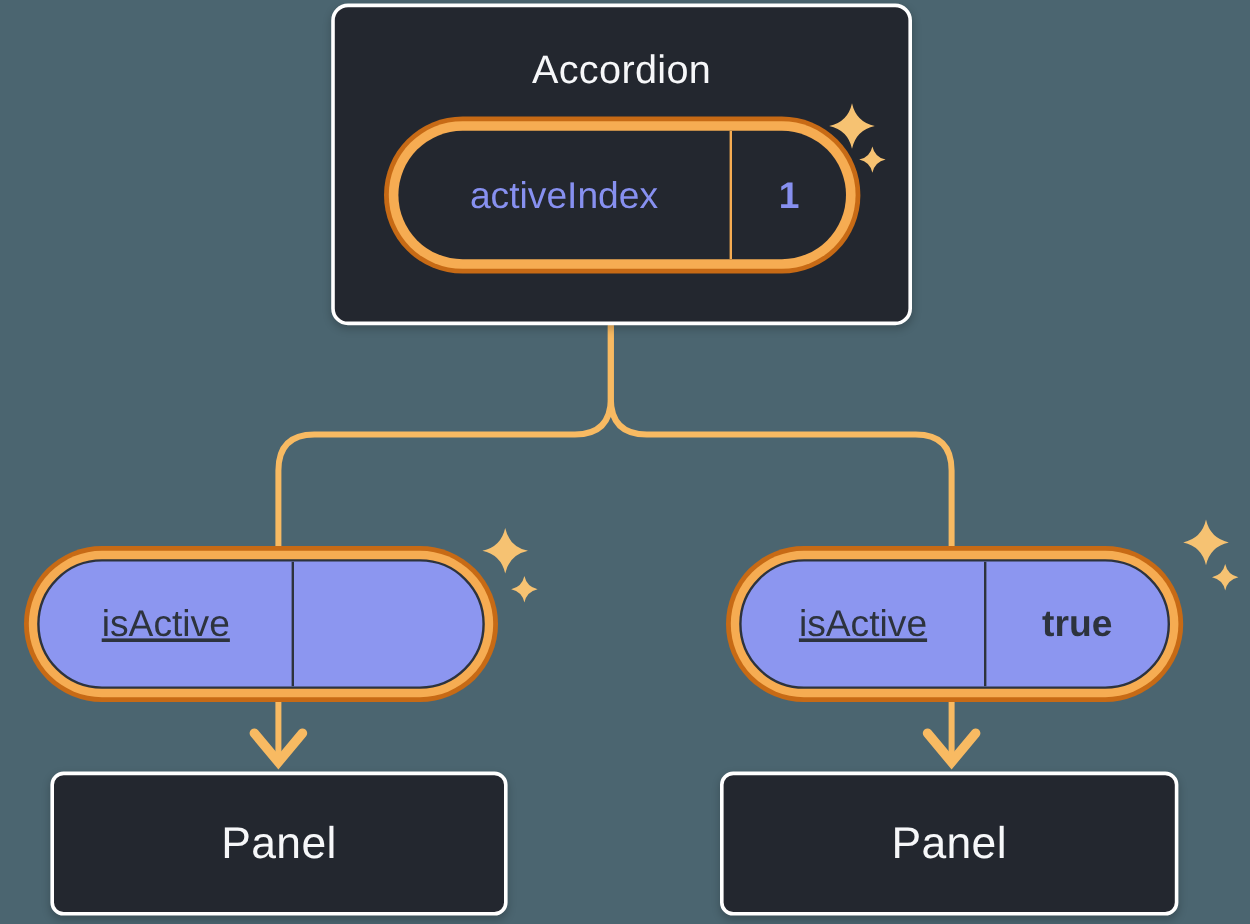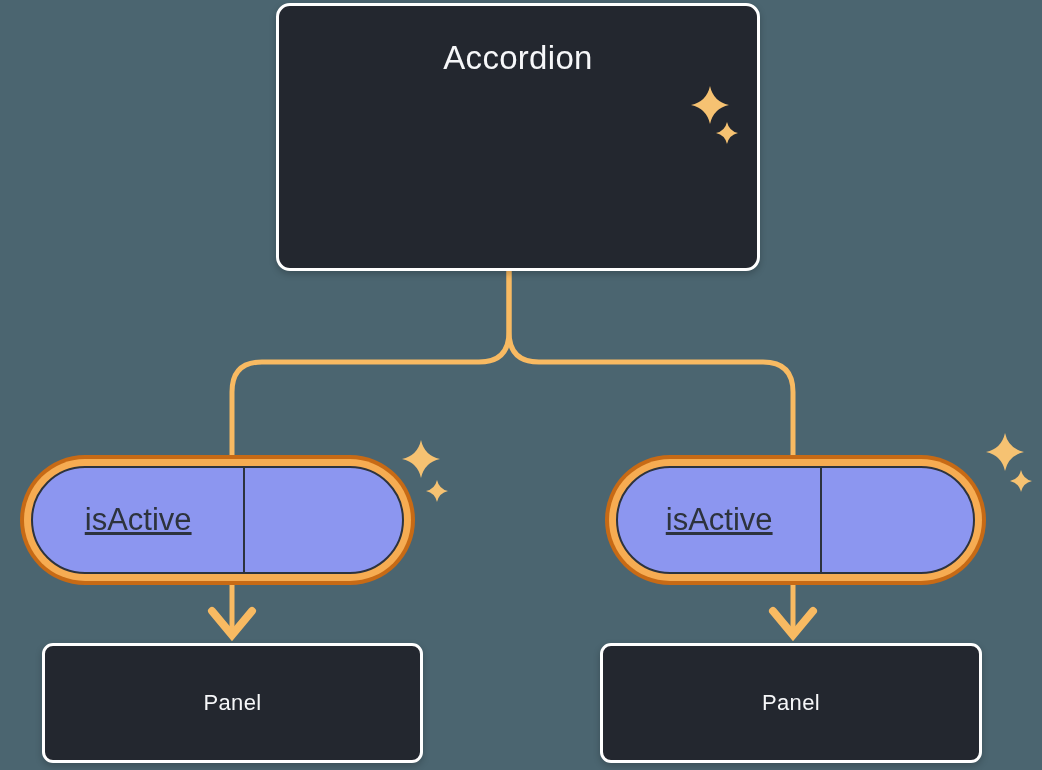--- a/index.html
+++ b/index.html
@@ -90,21 +90,21 @@
   .prop-label { flex: 0 0 57%; color: var(--dark-text); font-weight: 400; text-decoration: underline; }
   .prop-divider { flex: 0 0 2px; background: var(--dark-text); }
   .prop-value { flex: 1; color: var(--dark-text); font-weight: 700; }
 
   .panel-card {
     top: 643px; height: 120px;
     border-radius: 11px;
     display: flex;
     align-items: center;
     justify-content: center;
-    font-size: 22px;
+    font-size: 37px;
     font-weight: 500;
     letter-spacing: 0.3px;
     color: var(--light-text);
   }
   .panel-left  { left: 42px;  width: 381px; }
   .panel-right { left: 600px; width: 382px; }
 </style>
 </head>
 <body>
 
@@ -118,33 +118,41 @@
       <path d="M793 584 L793 631"></path>
     </g>
     <g stroke="var(--line)" stroke-width="8" fill="none" stroke-linecap="round" stroke-linejoin="miter">
       <path d="M212 611 L232 635 L252 611"></path>
       <path d="M773 611 L793 635 L813 611"></path>
     </g>
   </svg>
 
   <div class="card accordion-card">
     <div class="card-title">Accordion</div>
+    <div class="pill-outer state-pill-outer">
+      <div class="pill-inner state-pill-inner">
+        <div class="pill-cell state-label">activeIndex</div>
+        <div class="state-divider"></div>
+        <div class="pill-cell state-value">1</div>
+      </div>
+    </div>
   </div>
 
   <div class="pill-outer prop-pill-outer prop-pill-left">
     <div class="pill-inner prop-pill-inner">
       <div class="pill-cell prop-label">isActive</div>
       <div class="prop-divider"></div>
     </div>
   </div>
 
   <div class="pill-outer prop-pill-outer prop-pill-right">
     <div class="pill-inner prop-pill-inner">
       <div class="pill-cell prop-label">isActive</div>
       <div class="prop-divider"></div>
+      <div class="pill-cell prop-value">true</div>
     </div>
   </div>
 
   <div class="card panel-card panel-left">Panel</div>
   <div class="card panel-card panel-right">Panel</div>
 
   <svg class="overlay layer-sparkles" width="1042" height="770" viewBox="0 0 1042 770">
     <g fill="var(--sparkle)">
       <path d="M710 86 Q713.4 101.6 729 105 Q713.4 108.4 710 124 Q706.6 108.4 691 105 Q706.6 101.6 710 86 Z"></path>
       <path d="M727 122 Q729 131 738 133 Q729 135 727 144 Q725 135 716 133 Q725 131 727 122 Z"></path>

